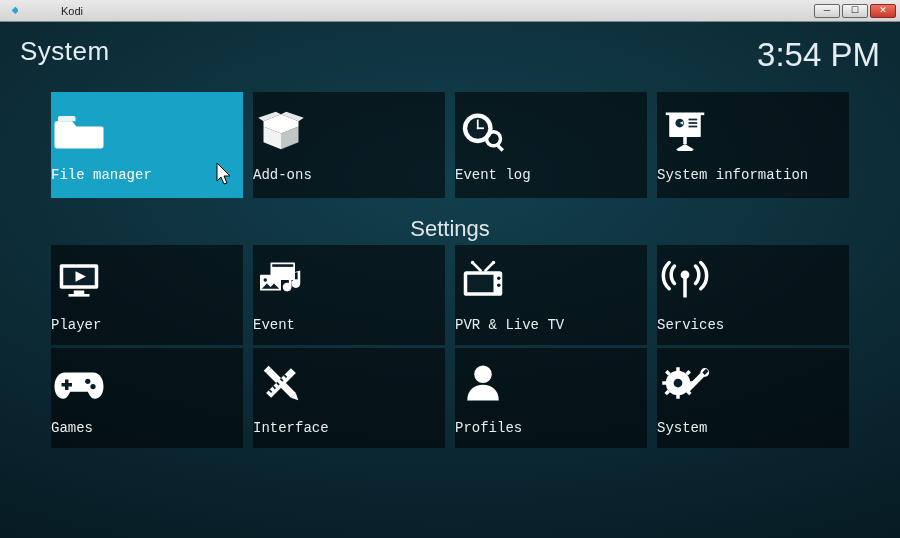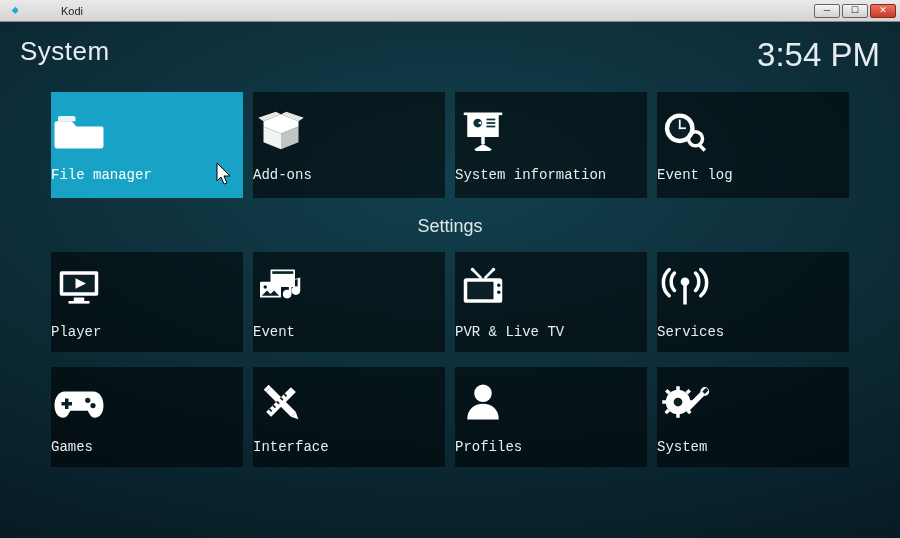--- a/index.html
+++ b/index.html
@@ -45,24 +45,24 @@
     display: flex; justify-content: space-between; align-items: flex-start;
     padding: 14px 20px 0 20px;
   }
   .header .page-title { font-size: 26px; font-weight: 300; letter-spacing: .5px; color: #e6edf0; }
   .header .clock { font-size: 33px; font-weight: 300; color: #e6edf0; }
 
   .row {
     display: flex; justify-content: center; gap: 10px;
     margin-top: 18px;
   }
-  .row.settings { margin-top: 15px; }
+  .row.settings { margin-top: 3px; }
 
   .section-label {
-    text-align: center; margin-top: 18px; font-size: 18px; font-weight: 300; color: #dfe7ea;
+    text-align: center; margin-top: 18px; font-size: 22px; font-weight: 300; color: #dfe7ea;
   }
 
   .tile {
     width: 192px; height: 106px;
     background: rgba(0,0,0,0.55);
     display: flex; flex-direction: column; align-items: flex-start; justify-content: center;
     gap: 14px;
     cursor: pointer;
     color: #e8eef0;
     font-family: Liberation Mono, monospace;
@@ -125,46 +125,46 @@
           <path d="M52 20v18l-20 8V28z" opacity=".75"></path>
           <path d="M6 10l6 4 20-8-6-3zM58 10l-6 4-20-8 6-3z" opacity=".9"></path>
         </svg>
       </span>
       <span class="label">Add-ons</span>
     </div>
 
     <div class="tile">
       <span class="icon">
         <svg viewBox="0 0 64 48" fill="#ffffff">
+          <circle cx="26" cy="22" r="17"></circle>
+          <circle cx="26" cy="22" r="12" fill="#0a1f28"></circle>
+          <rect x="25" y="12" width="2" height="11" fill="#fff"></rect>
+          <rect x="25" y="21" width="8" height="2" fill="#fff"></rect>
+          <circle cx="44" cy="34" r="8" fill="none" stroke="#fff" stroke-width="4"></circle>
+          <rect x="49" y="39" width="10" height="4" transform="rotate(45 49 39)"></rect>
+        </svg>
+      </span>
+      <span class="label">Event log</span>
+    </div>
+
+    <div class="tile">
+      <span class="icon">
+        <svg viewBox="0 0 64 48" fill="#ffffff">
           <rect x="14" y="6" width="36" height="26" rx="1"></rect>
           <rect x="10" y="4" width="44" height="3"></rect>
           <rect x="30" y="32" width="4" height="8"></rect>
           <path d="M22 46l10-6 10 6-2 2H24z"></path>
           <circle cx="26" cy="16" r="5" fill="#0d2d38"></circle>
           <path d="M26 16l4-2v4z" fill="#fff"></path>
           <rect x="36" y="11" width="10" height="2" fill="#0d2d38"></rect>
           <rect x="36" y="15" width="10" height="2" fill="#0d2d38"></rect>
           <rect x="36" y="19" width="10" height="2" fill="#0d2d38"></rect>
         </svg>
       </span>
       <span class="label">System information</span>
-    </div>
-
-    <div class="tile">
-      <span class="icon">
-        <svg viewBox="0 0 64 48" fill="#ffffff">
-          <circle cx="26" cy="22" r="17"></circle>
-          <circle cx="26" cy="22" r="12" fill="#0a1f28"></circle>
-          <rect x="25" y="12" width="2" height="11" fill="#fff"></rect>
-          <rect x="25" y="21" width="8" height="2" fill="#fff"></rect>
-          <circle cx="44" cy="34" r="8" fill="none" stroke="#fff" stroke-width="4"></circle>
-          <rect x="49" y="39" width="10" height="4" transform="rotate(45 49 39)"></rect>
-        </svg>
-      </span>
-      <span class="label">Event log</span>
     </div>
 
   </div>
 
   <div class="section-label">Settings</div>
 
   <div class="row settings">
 
     <div class="tile small">
       <span class="icon">

